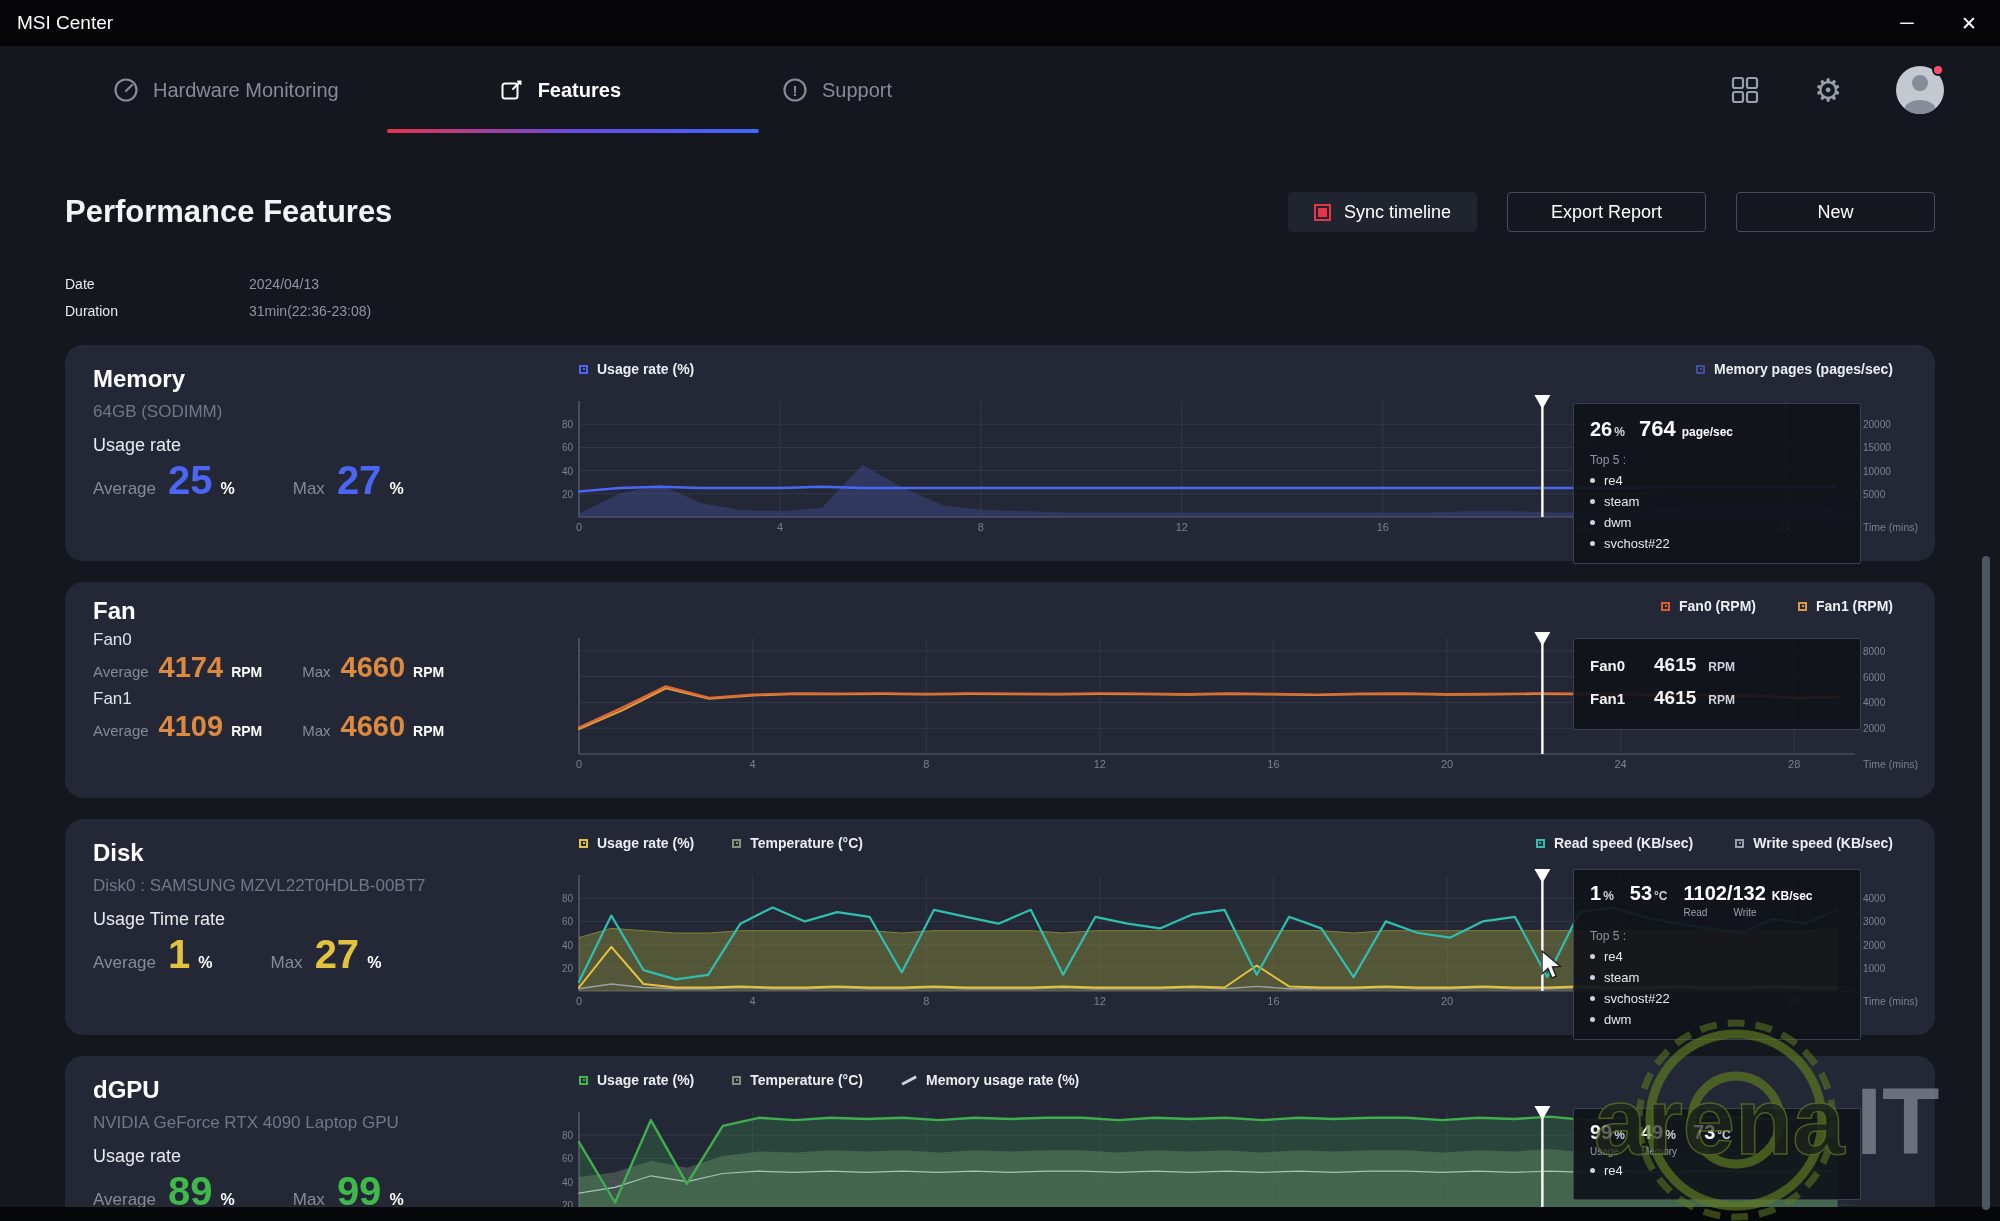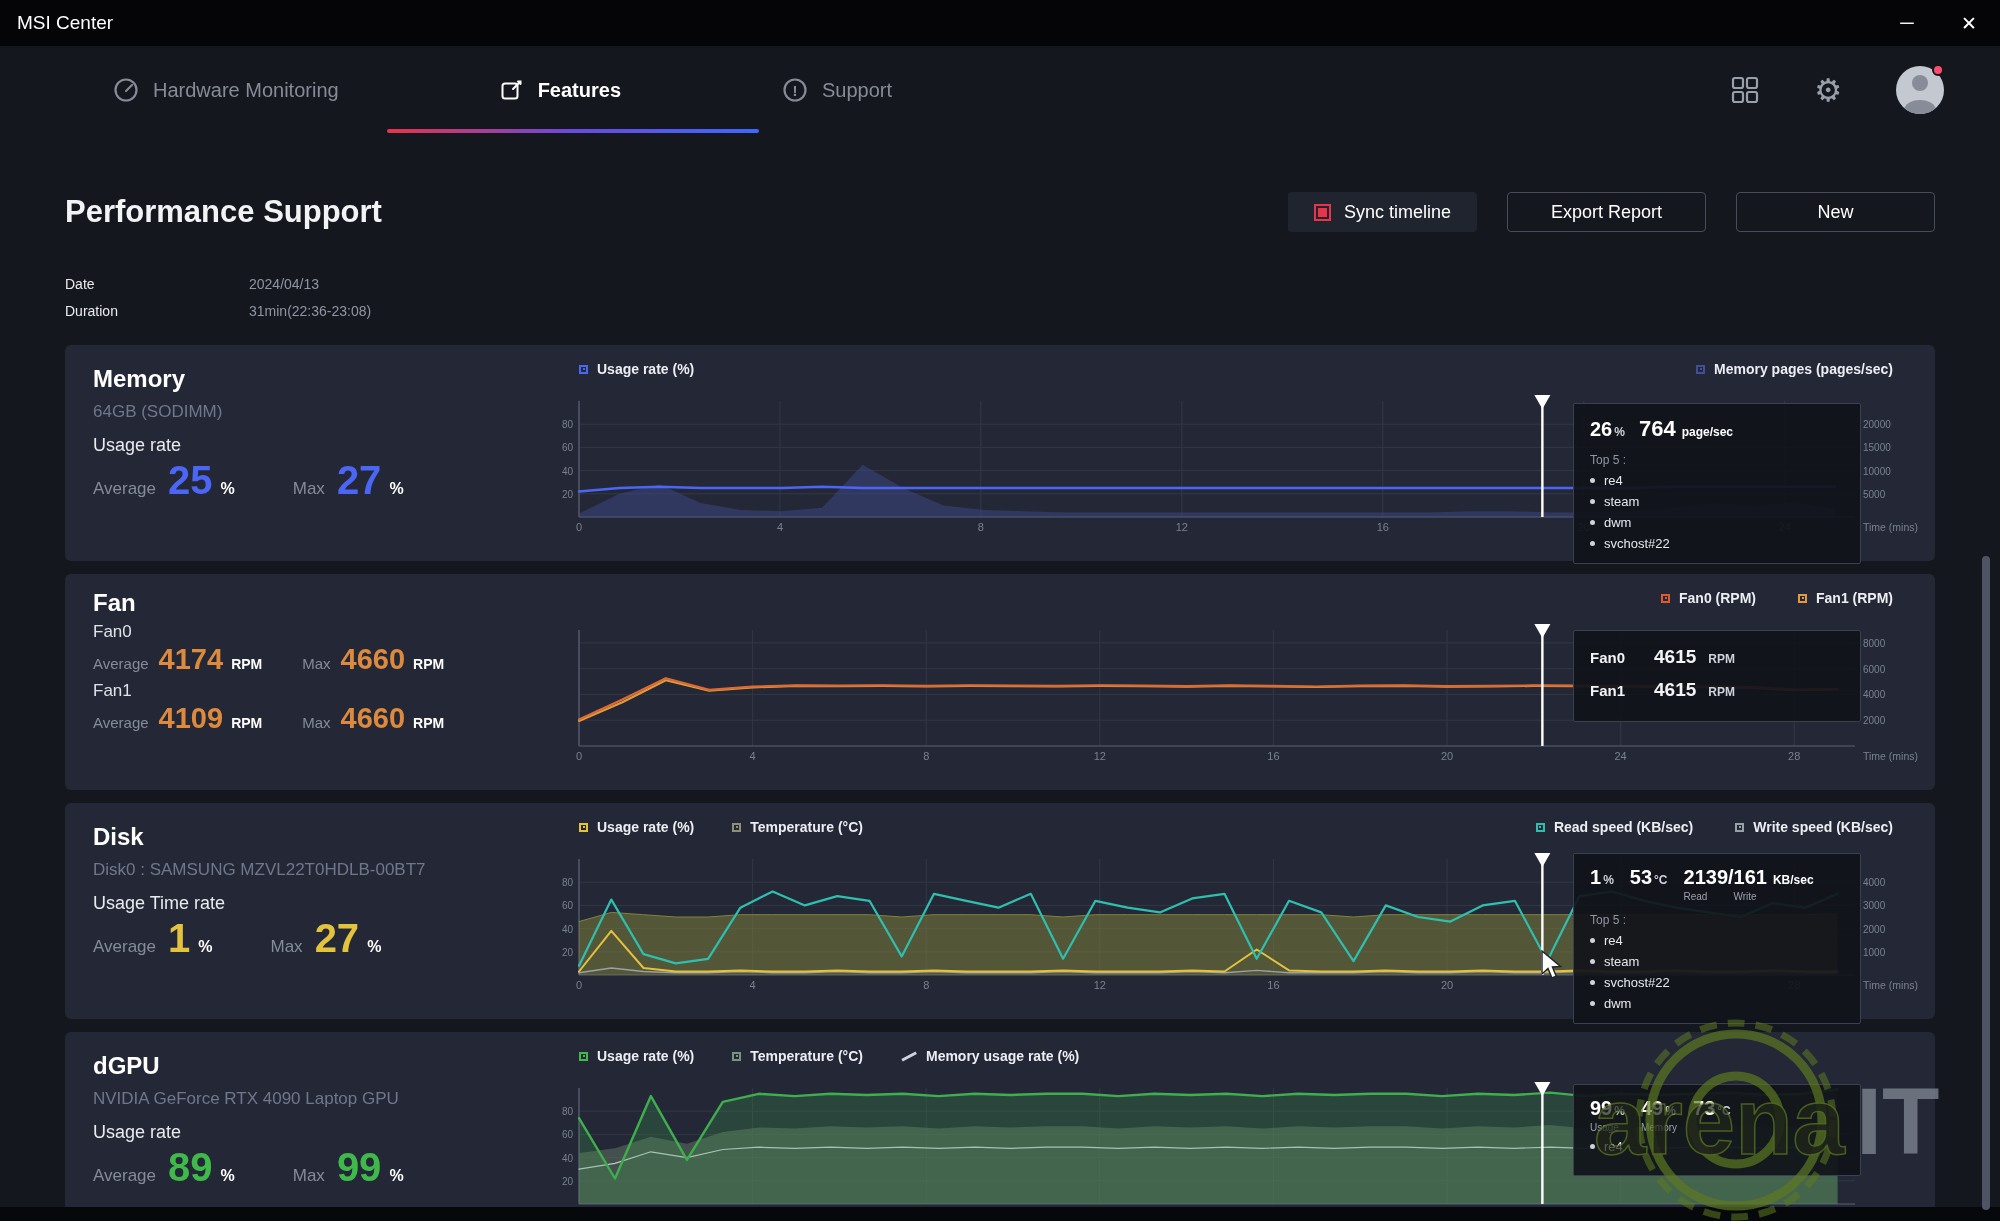--- a/index.html
+++ b/index.html
@@ -42,21 +42,21 @@
   .btn.ghost{min-width:199px}
   .chk{width:17px;height:17px;border:2px solid var(--red);position:relative;display:inline-block}
   .chk::after{content:"";position:absolute;inset:2px;background:var(--red)}
   
   .meta{margin-top:44px}
   .meta-row{display:flex;margin-bottom:11px;font-size:14px}
   .meta-label{width:184px;color:#e9ebef}
   .meta-value{color:#8f95a2;font-weight:normal}
   
   .panels{margin-top:26px}
-  .panel{height:216px;background:var(--panel);border-radius:6px;display:flex;margin-bottom:13px;position:relative}
+  .panel{height:216px;background:var(--panel);border-radius:18px;display:flex;margin-bottom:21px;position:relative}
   .pleft{width:480px;flex:none;padding:20px 0 0 28px}
   .ptitle{font-size:24px;margin:0;font-weight:bold;color:#fff}
   .psub{font-size:17px;color:#70778a;margin-top:9px}
   .pmetric{font-size:18px;color:#e8eaee;margin-top:13px}
   .stats{display:flex;align-items:baseline;margin-top:2px}
   .slabel{font-size:17px;color:#858b98;margin-right:12px;white-space:nowrap}
   .slabel.ml{margin-left:58px}
   .sval{font-size:40px;font-weight:bold;line-height:1.1}
   .sunit{font-size:16px;font-weight:bold;margin-left:8px;color:#fff}
   .c-blue{color:var(--blue)} .c-orange{color:var(--orange)}
@@ -163,21 +163,21 @@
         <span class="av-head"></span>
         <span class="av-body"></span>
       </span>
       <span class="av-dot"></span>
     </span>
   </div>
 </nav>
 
 <div class="page">
   <div class="page-head">
-    <h1>Performance Support</h1>
+    <h1>Performance Features</h1>
     <div class="head-actions">
       <button class="btn sync">
         <span class="chk"></span>
         <span>Sync timeline</span>
       </button>
       <button class="btn ghost">Export Report</button>
       <button class="btn ghost">New</button>
     </div>
   </div>
 
@@ -452,21 +452,21 @@
           <div class="trow1">
             <span class="tg">
                 <span class="tv">1</span>
                 <span class="tu">%</span>
               </span>
             <span class="tg">
                 <span class="tv">53</span>
                 <span class="tu">°C</span>
               </span>
             <span class="tg stack">
-              <span><span class="tv">2139/161</span><span class="tu w">KB/sec</span></span>
+              <span><span class="tv">1102/132</span><span class="tu w">KB/sec</span></span>
               <span class="subl">
                   <span>Read</span>
                   <span>Write</span>
                 </span>
             </span>
           </div>
           <div class="ttop">Top 5 :</div>
           <ul class="tlist">
             <li>
                 <i class="pd"></i>

